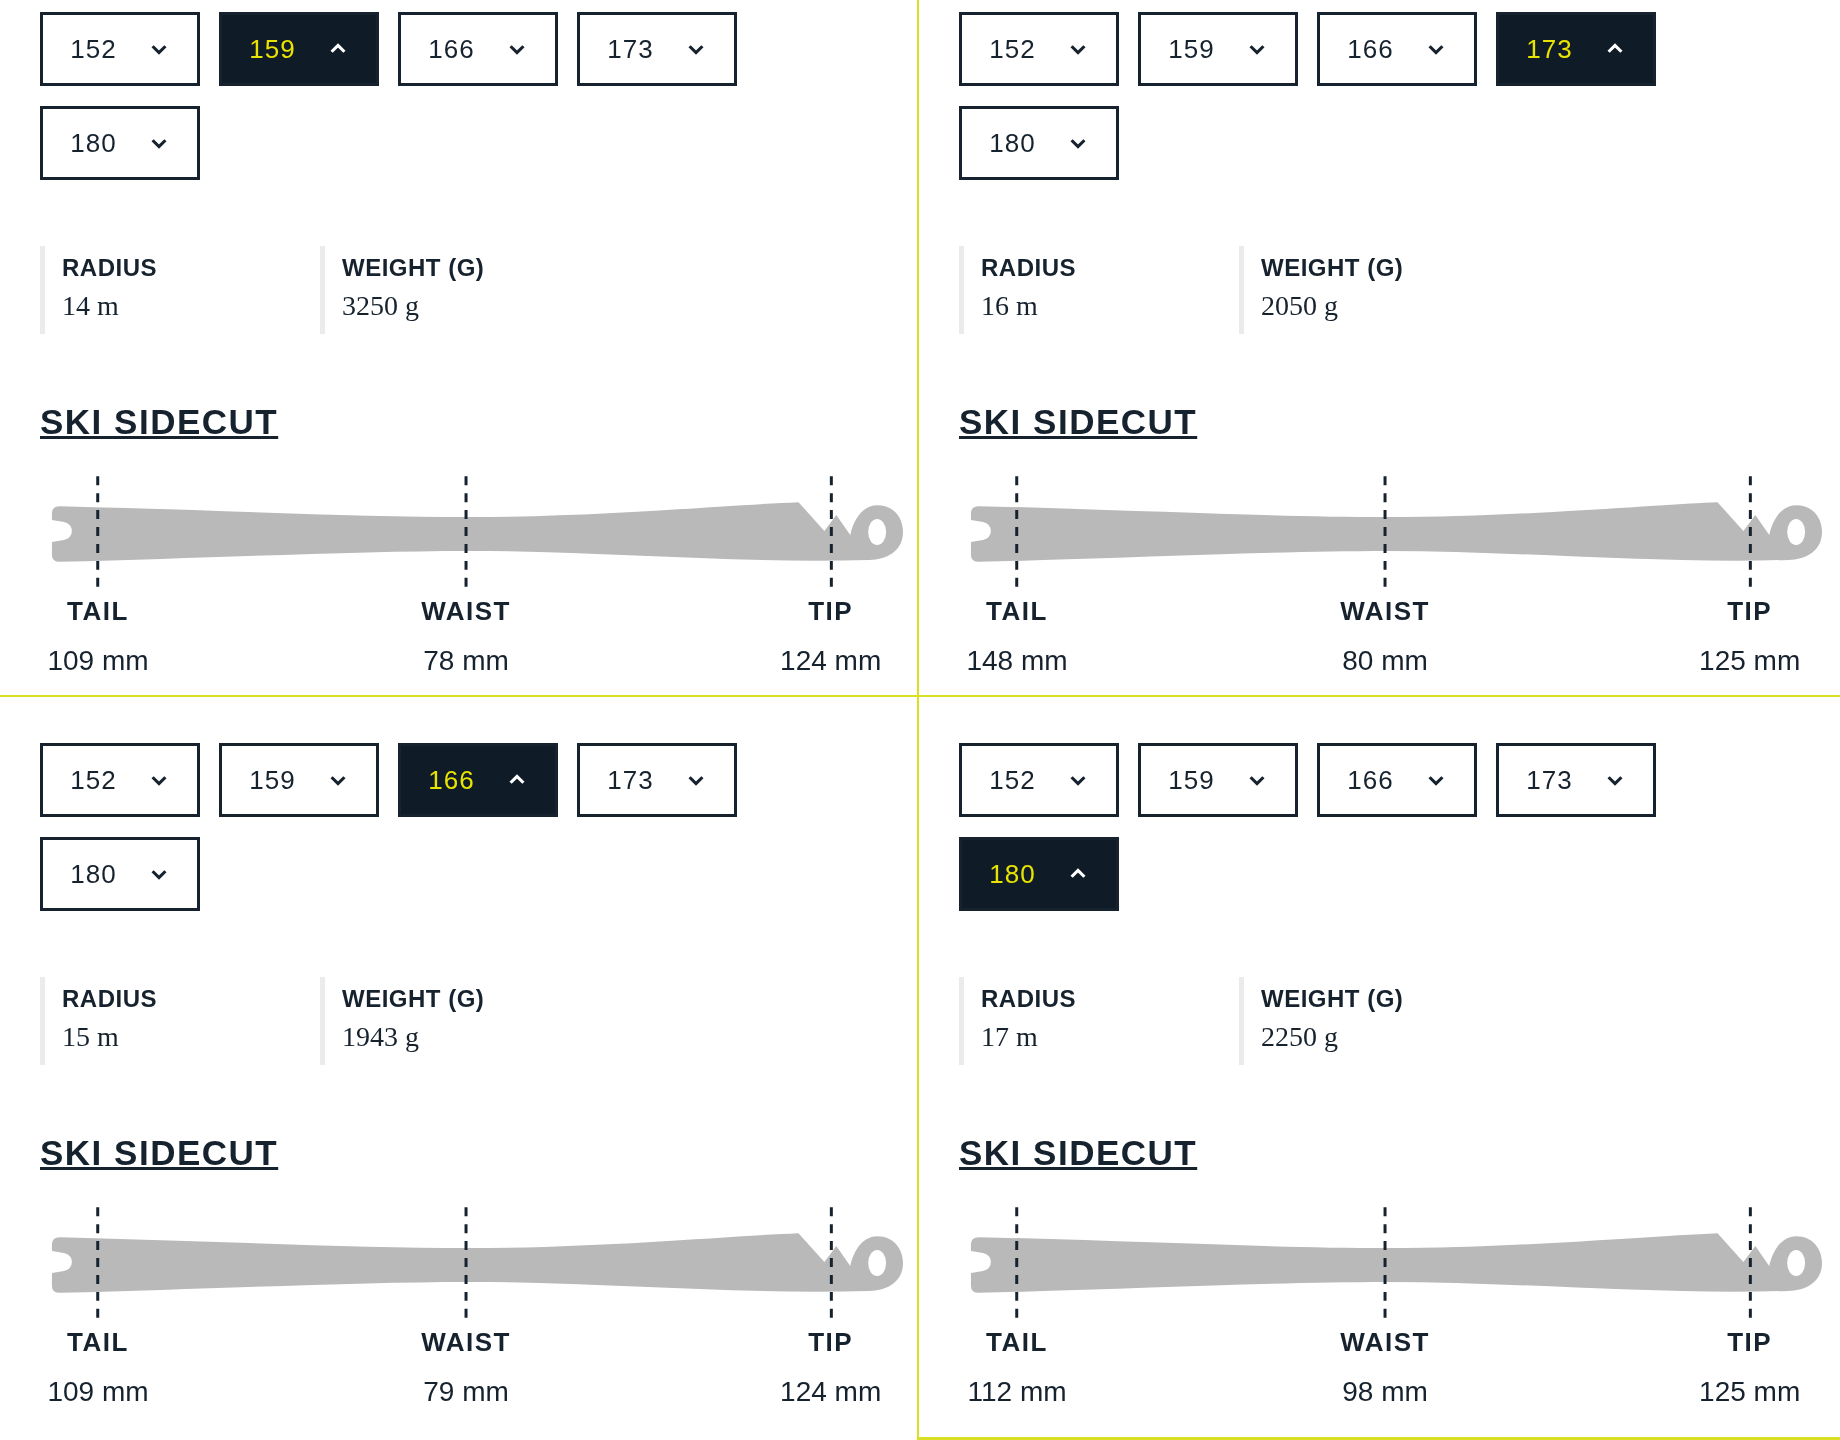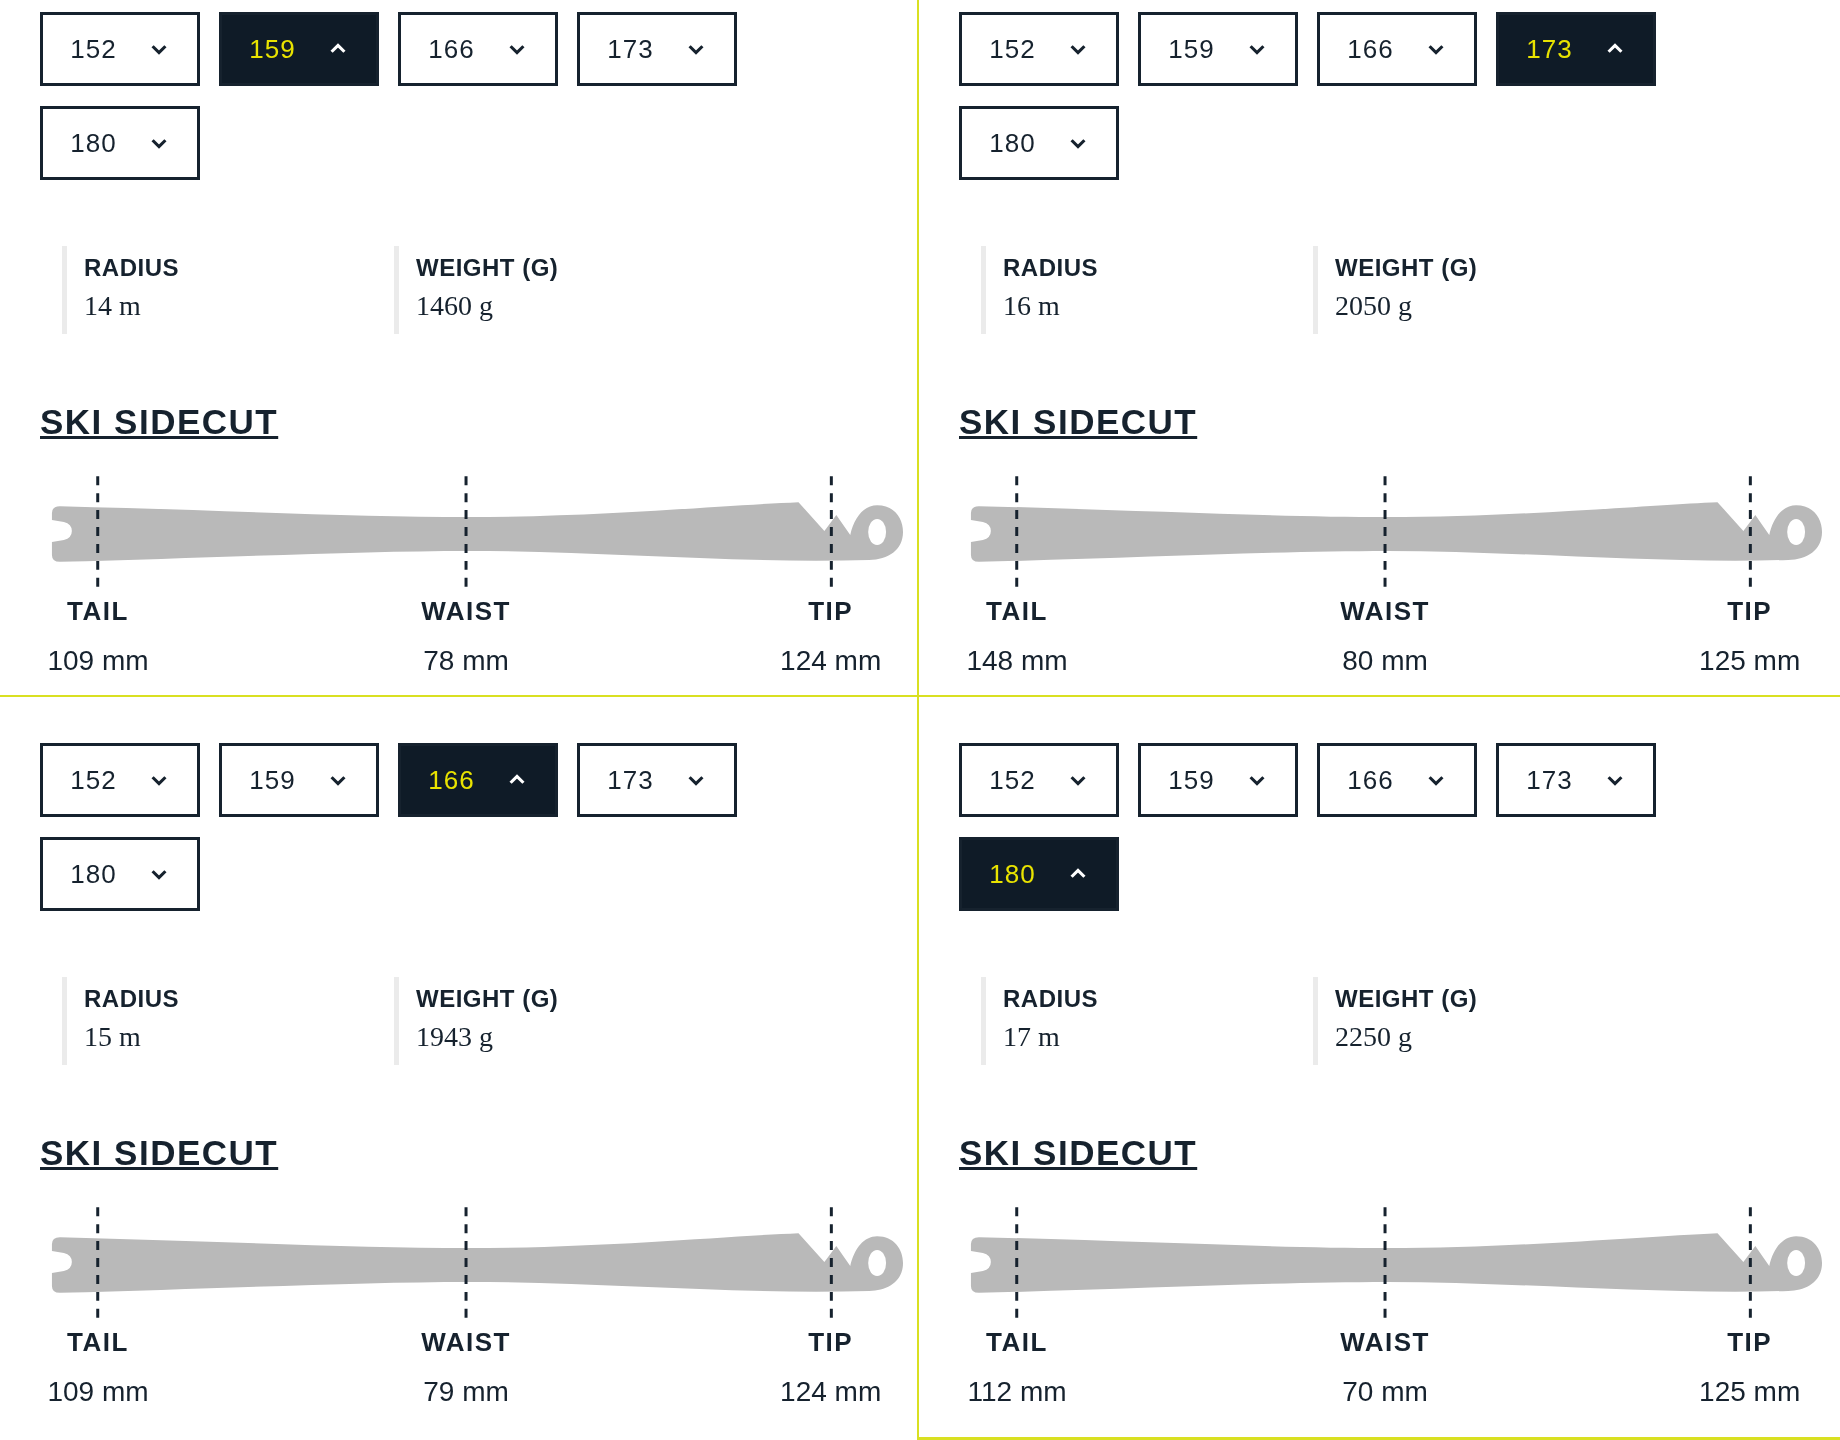--- a/index.html
+++ b/index.html
@@ -14,21 +14,21 @@
   .size-btn{width:160px;height:74px;background:#fff;border:3px solid #16222e;display:flex;align-items:center;justify-content:center;gap:31px;color:#16222e;cursor:pointer;box-sizing:border-box;padding:0;font-family:inherit;}
   .size-num{font-size:26px;letter-spacing:1px;}
   .chev{display:flex;align-items:center;color:#16222e;}
   .chev svg{display:block;}
   .chev-up{display:none;}
   .size-btn.selected{background:#0f1b27;color:#e9e300;}
   .size-btn.selected .chev-up{display:flex;color:#ffffff;}
 
   
   .specs{display:flex;margin-top:66px;}
-  .spec{width:310px;border-left:5px solid #ebebeb;padding:8px 0 12px 17px;box-sizing:border-box;margin-left:22px;}
+  .spec{width:280px;border-left:5px solid #ebebeb;padding:8px 0 12px 17px;box-sizing:border-box;}
   .spec-label{font-weight:bold;font-size:24px;letter-spacing:.5px;}
   .spec-value{font-size:28px;margin-top:8px;font-family:Liberation Serif, serif;}
 
   
   .sidecut-title{margin:68px 0 0 0;font-size:35px;font-weight:bold;letter-spacing:1.5px;text-decoration:underline;}
   .ski-area{position:relative;margin-top:32px;width:866px;}
   .ski-svg{display:block;width:866px;height:120px;}
   .measures{position:relative;height:96px;}
   .measure{position:absolute;top:2px;transform:translateX(-50%);text-align:center;white-space:nowrap;}
   .measure.tail{left:6.7%;}
@@ -106,21 +106,21 @@
 
         </button>
       </div>
       <div class="specs">
         <div class="spec">
           <div class="spec-label">RADIUS</div>
           <div class="spec-value">14 m</div>
         </div>
         <div class="spec">
           <div class="spec-label">WEIGHT (G)</div>
-          <div class="spec-value">1460 g</div>
+          <div class="spec-value">3250 g</div>
         </div>
       </div>
       <h2 class="sidecut-title">SKI SIDECUT</h2>
       <div class="ski-area">
         <svg class="ski-svg" viewBox="0 0 870 120">
             <use href="#ski-shape" xlink:href="#ski-shape"></use>
           </svg>
         <div class="measures">
           <div class="measure tail">
             <div class="m-label">TAIL</div>
@@ -361,21 +361,21 @@
         <svg class="ski-svg" viewBox="0 0 870 120">
             <use href="#ski-shape" xlink:href="#ski-shape"></use>
           </svg>
         <div class="measures">
           <div class="measure tail">
             <div class="m-label">TAIL</div>
             <div class="m-value">112 mm</div>
           </div>
           <div class="measure waist">
             <div class="m-label">WAIST</div>
-            <div class="m-value">70 mm</div>
+            <div class="m-value">98 mm</div>
           </div>
           <div class="measure tip">
             <div class="m-label">TIP</div>
             <div class="m-value">125 mm</div>
           </div>
         </div>
       </div>
     </section>
 
   </div>

